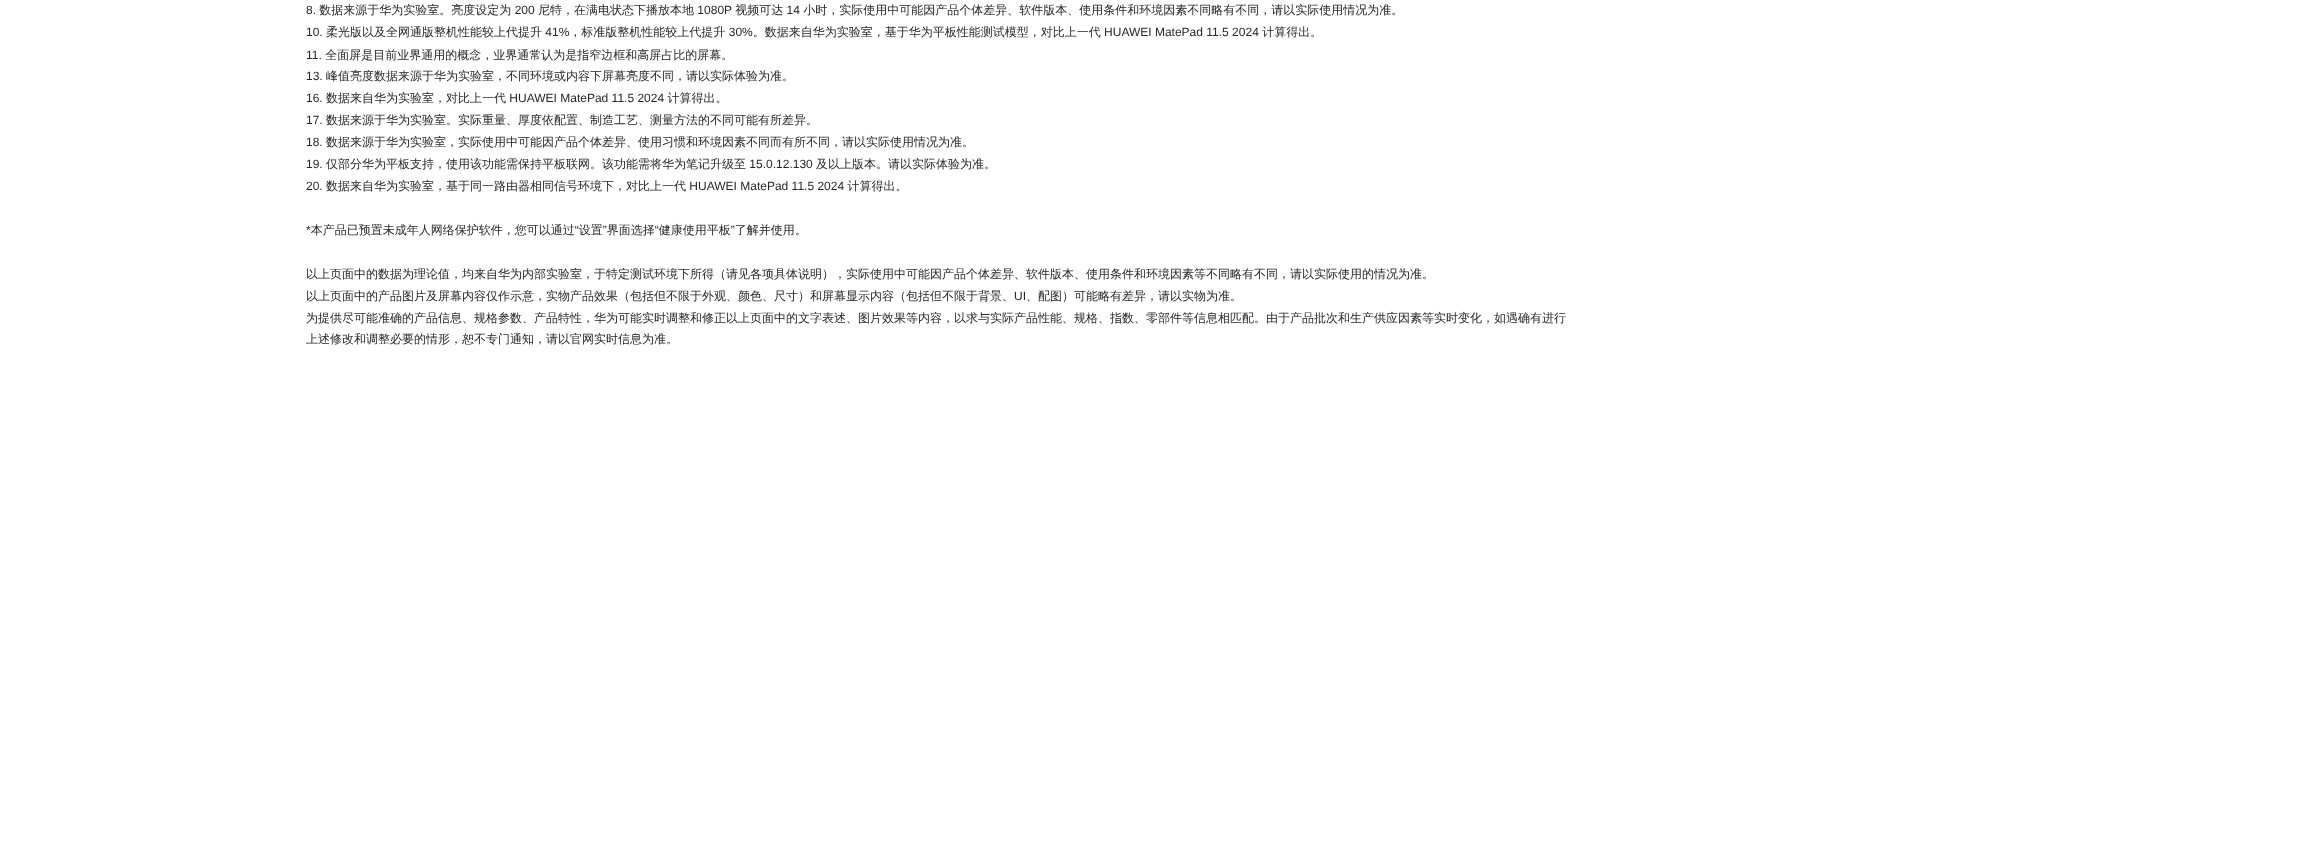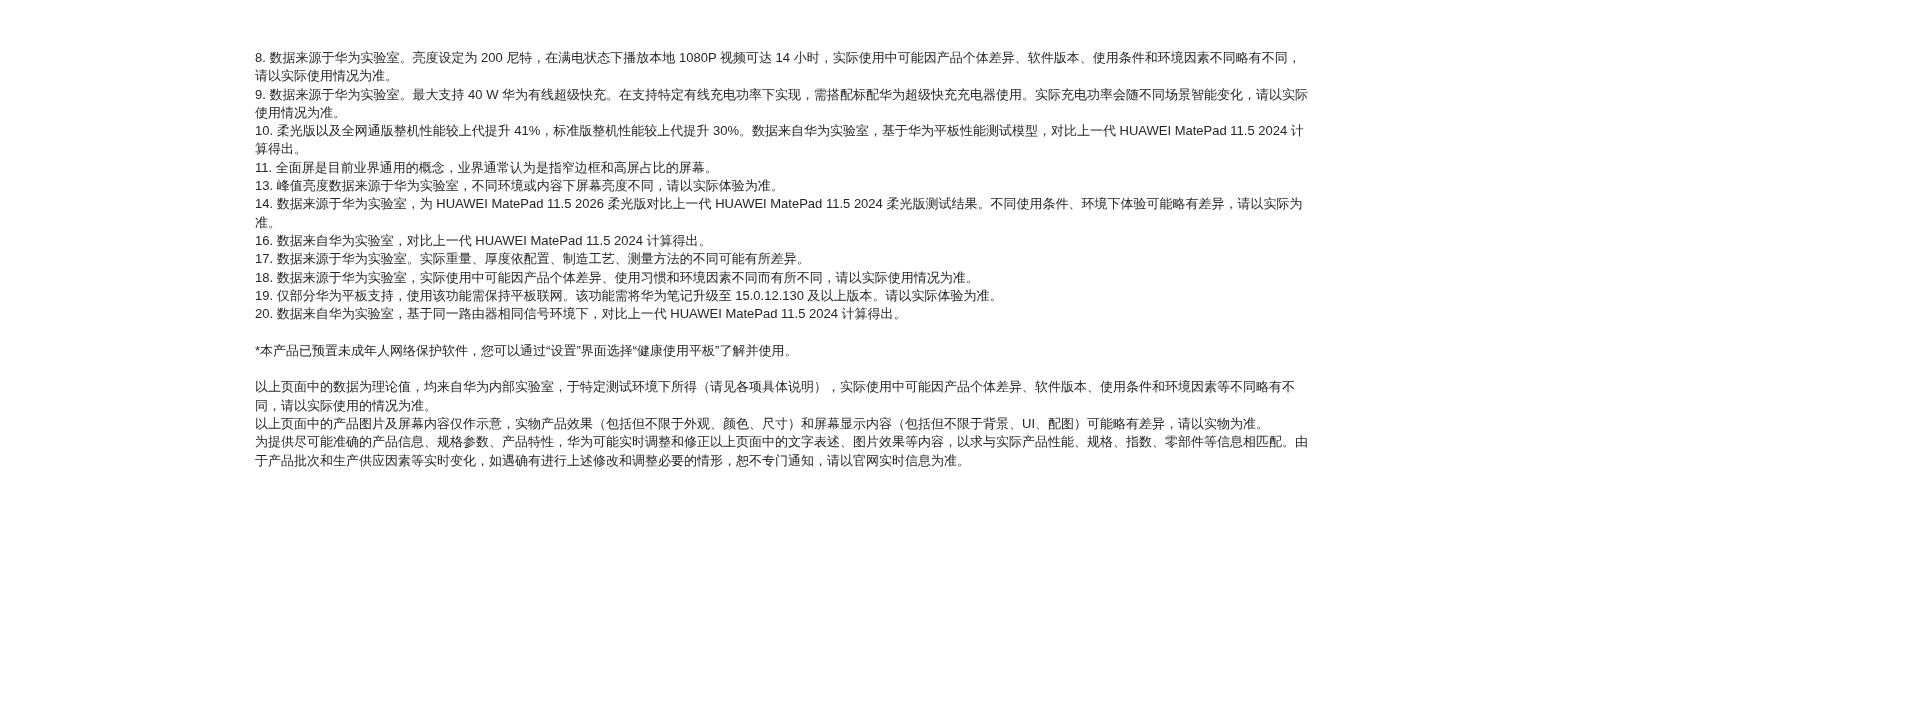--- a/index.html
+++ b/index.html
@@ -11,44 +11,41 @@
     width: 1920px;
     height: 717px;
     overflow: hidden;
     font-family: "Liberation Sans", "DejaVu Sans", sans-serif;
   }
   .disclaimer-content {
     position: absolute;
     left: 255px;
     top: 1px;
     width: 1056px;
-    font-size: 13px;
+    font-size: 10px;
     line-height: 18.3px;
     color: #262626;
     text-align: left;
-    margin-top: 48px;
   }
   .line {
     white-space: normal;
     word-break: break-word;
   }
   .spacer {
     height: 18.3px;
   }
 </style>
 </head>
 <body>
 
 <div class="disclaimer-content">
   <div class="line">8. 数据来源于华为实验室。亮度设定为 200 尼特，在满电状态下播放本地 1080P 视频可达 14 小时，实际使用中可能因产品个体差异、软件版本、使用条件和环境因素不同略有不同，请以实际使用情况为准。</div>
-  <div class="line">9. 数据来源于华为实验室。最大支持 40 W 华为有线超级快充。在支持特定有线充电功率下实现，需搭配标配华为超级快充充电器使用。实际充电功率会随不同场景智能变化，请以实际使用情况为准。</div>
   <div class="line">10. 柔光版以及全网通版整机性能较上代提升 41%，标准版整机性能较上代提升 30%。数据来自华为实验室，基于华为平板性能测试模型，对比上一代 HUAWEI MatePad 11.5 2024 计算得出。</div>
   <div class="line">11. 全面屏是目前业界通用的概念，业界通常认为是指窄边框和高屏占比的屏幕。</div>
   <div class="line">13. 峰值亮度数据来源于华为实验室，不同环境或内容下屏幕亮度不同，请以实际体验为准。</div>
-  <div class="line">14. 数据来源于华为实验室，为 HUAWEI MatePad 11.5 2026 柔光版对比上一代 HUAWEI MatePad 11.5 2024 柔光版测试结果。不同使用条件、环境下体验可能略有差异，请以实际为准。</div>
   <div class="line">16. 数据来自华为实验室，对比上一代 HUAWEI MatePad 11.5 2024 计算得出。</div>
   <div class="line">17. 数据来源于华为实验室。实际重量、厚度依配置、制造工艺、测量方法的不同可能有所差异。</div>
   <div class="line">18. 数据来源于华为实验室，实际使用中可能因产品个体差异、使用习惯和环境因素不同而有所不同，请以实际使用情况为准。</div>
   <div class="line">19. 仅部分华为平板支持，使用该功能需保持平板联网。该功能需将华为笔记升级至 15.0.12.130 及以上版本。请以实际体验为准。</div>
   <div class="line">20. 数据来自华为实验室，基于同一路由器相同信号环境下，对比上一代 HUAWEI MatePad 11.5 2024 计算得出。</div>
 
   <div class="spacer"></div>
 
   <div class="line">*本产品已预置未成年人网络保护软件，您可以通过“设置”界面选择“健康使用平板”了解并使用。</div>
 

